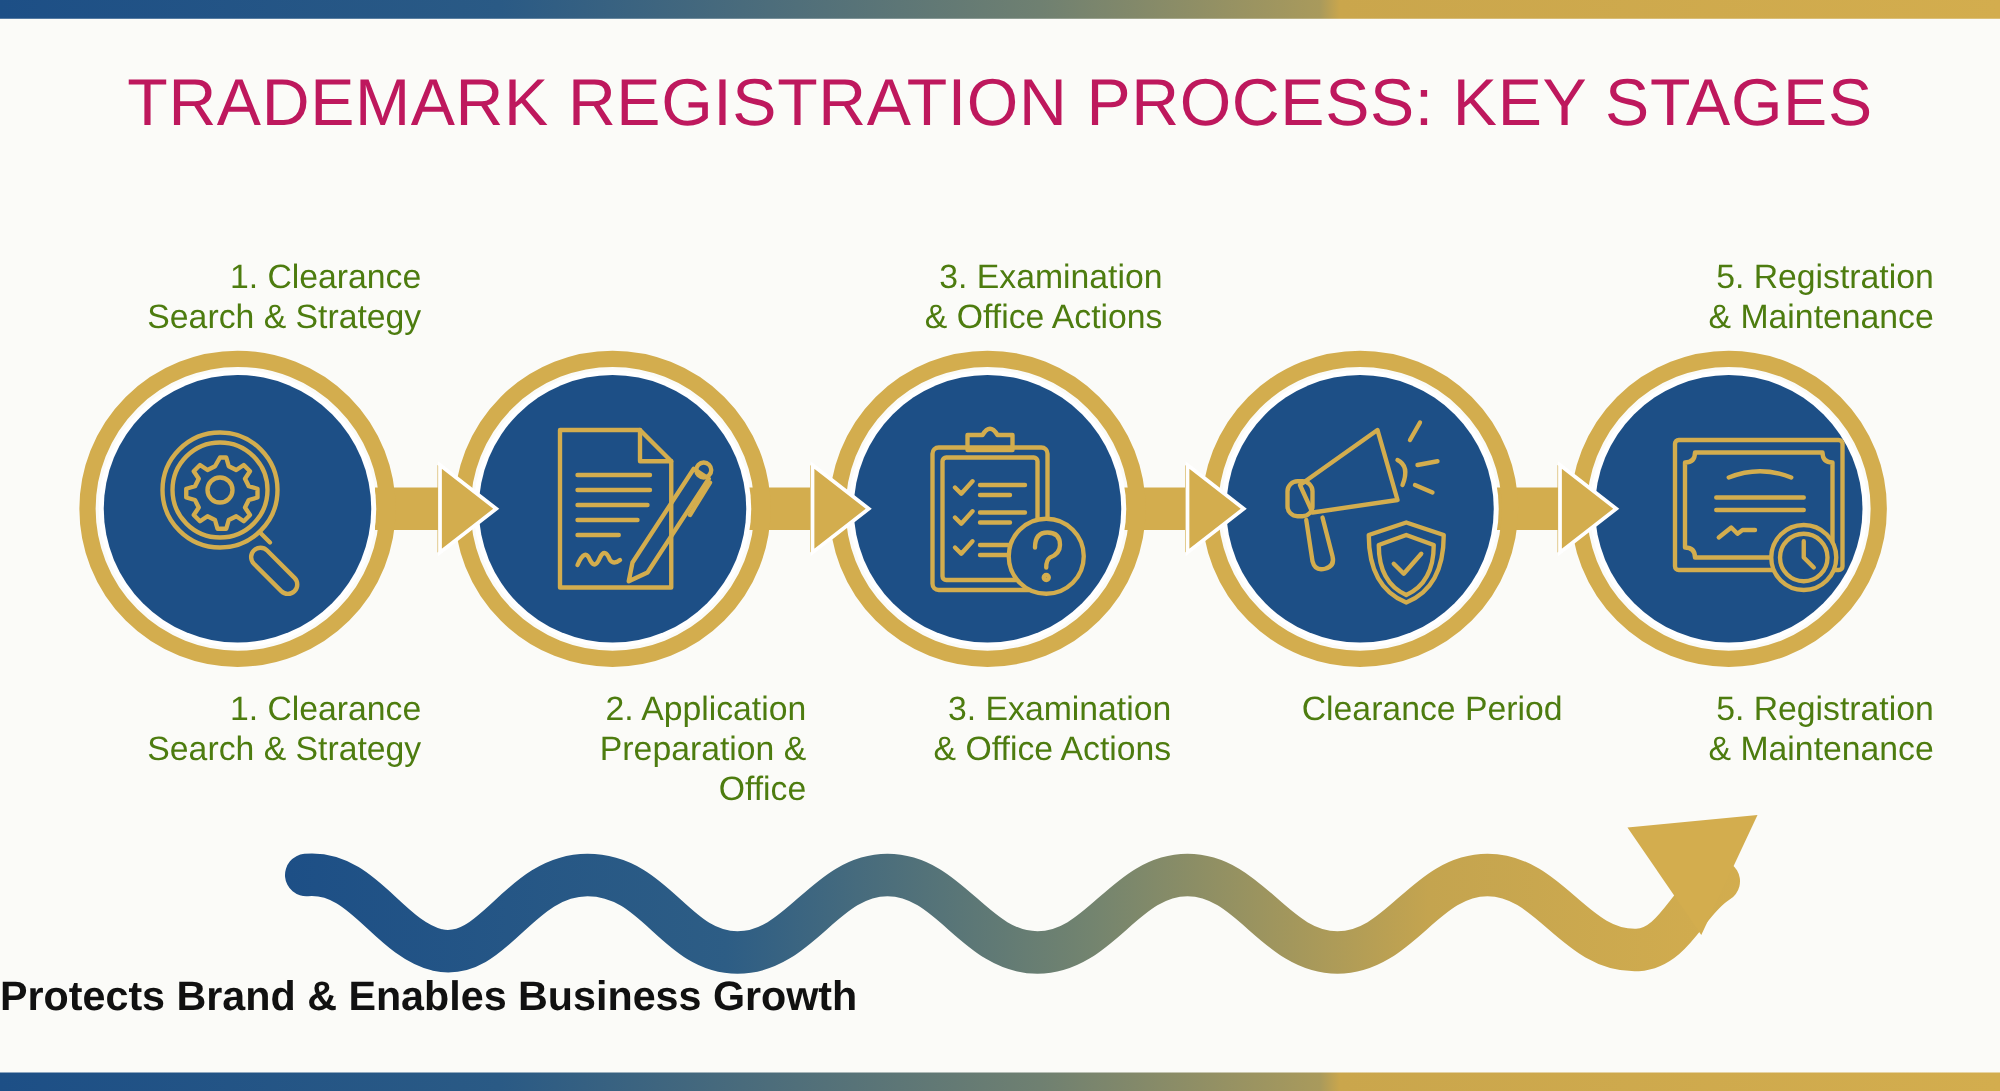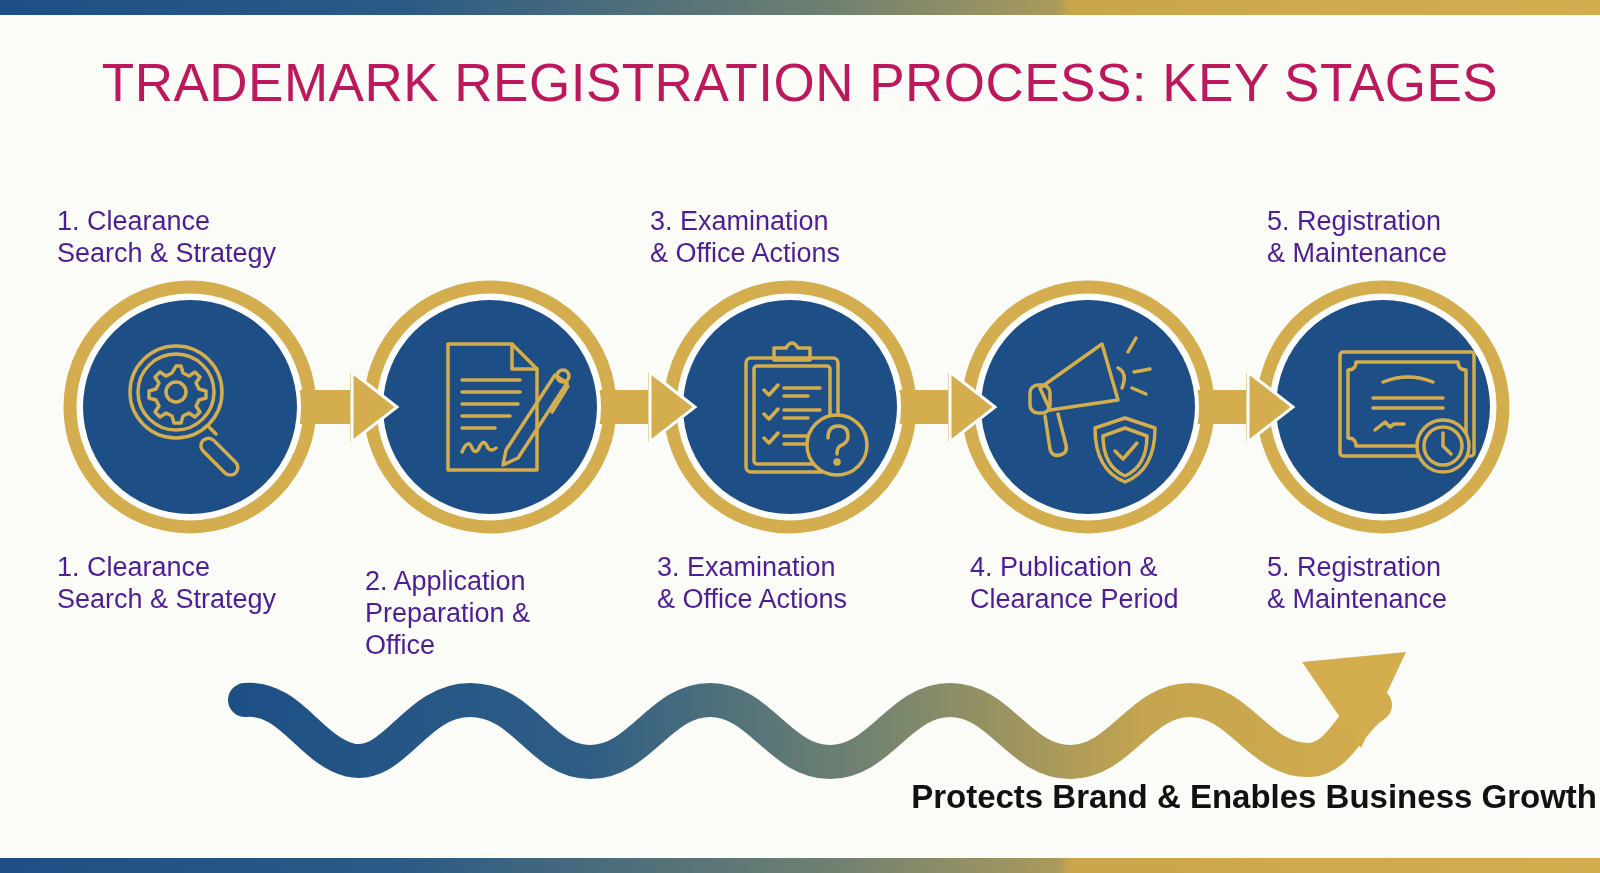--- a/index.html
+++ b/index.html
@@ -13,27 +13,27 @@
     background: linear-gradient(90deg, #1d4f86 0%, #2a5a85 25%, #6f8071 52%, #a99a5c 66%, #caa64c 67%, #d3ad4e 100%);
   }
   .band.top { top: 0; }
   .band.bottom { top: 858px; }
   .title {
     position: absolute; top: 52px; left: 0; width: 1600px; text-align: center;
     font-size: 53px; font-weight: normal; color: #be185d;
     letter-spacing: 0.5px;
   }
   .label {
-    position: absolute; width: 280px; text-align: left;
-    font-size: 27px; line-height: 32px; color: #4c1d95;
+    position: absolute; width: 280px; text-align: right;
+    font-size: 27px; line-height: 32px; color: #4d7c0f;
   }
   .label span { display: block; }
   .stage-svg { position: absolute; left: 0; top: 0; }
   .tagline {
-    position: absolute; top: 778px; left: 0; width: 1597px; text-align: right;
+    position: absolute; top: 778px; left: 0; width: 1597px; text-align: left;
     font-size: 33px; font-weight: bold; color: #111;
   }
 </style>
 </head>
 <body>
 
 <div class="band top"></div>
 
 <div class="title">TRADEMARK REGISTRATION PROCESS: KEY STAGES</div>
 
@@ -167,31 +167,30 @@
   </g>
 
   <path d="M245,700 C290,696 310,750 350,760 C395,770 415,700 470,700 C525,700 540,762 590,762 C640,762 660,700 710,700 C760,700 780,762 830,762 C880,762 900,700 950,700 C1000,700 1020,762 1070,762 C1120,762 1140,700 1190,700 C1240,700 1260,762 1310,760 C1340,758 1350,720 1375,705" fill="none" stroke="url(#waveGrad)" stroke-width="34" stroke-linecap="round"></path>
   <polygon points="1302,662 1406,652 1361,748" fill="#d3ad4e"></polygon>
 </svg>
 
 <div class="label" style="left:57px; top:551px;">
   <span>1. Clearance</span>
   <span>Search &amp; Strategy</span>
 </div>
-<div class="label" style="left:365px; top:565px;">
+<div class="label" style="left:365px; top:551px;">
   <span>2. Application</span>
   <span>Preparation &amp;</span>
   <span>Office</span>
 </div>
 <div class="label" style="left:657px; top:551px;">
   <span>3. Examination</span>
   <span>&amp; Office Actions</span>
 </div>
 <div class="label" style="left:970px; top:551px;">
-  <span>4. Publication &amp;</span>
   <span>Clearance Period</span>
 </div>
 <div class="label" style="left:1267px; top:551px;">
   <span>5. Registration</span>
   <span>&amp; Maintenance</span>
 </div>
 
 <div class="tagline">Protects Brand &amp; Enables Business Growth</div>
 
 <div class="band bottom"></div>

